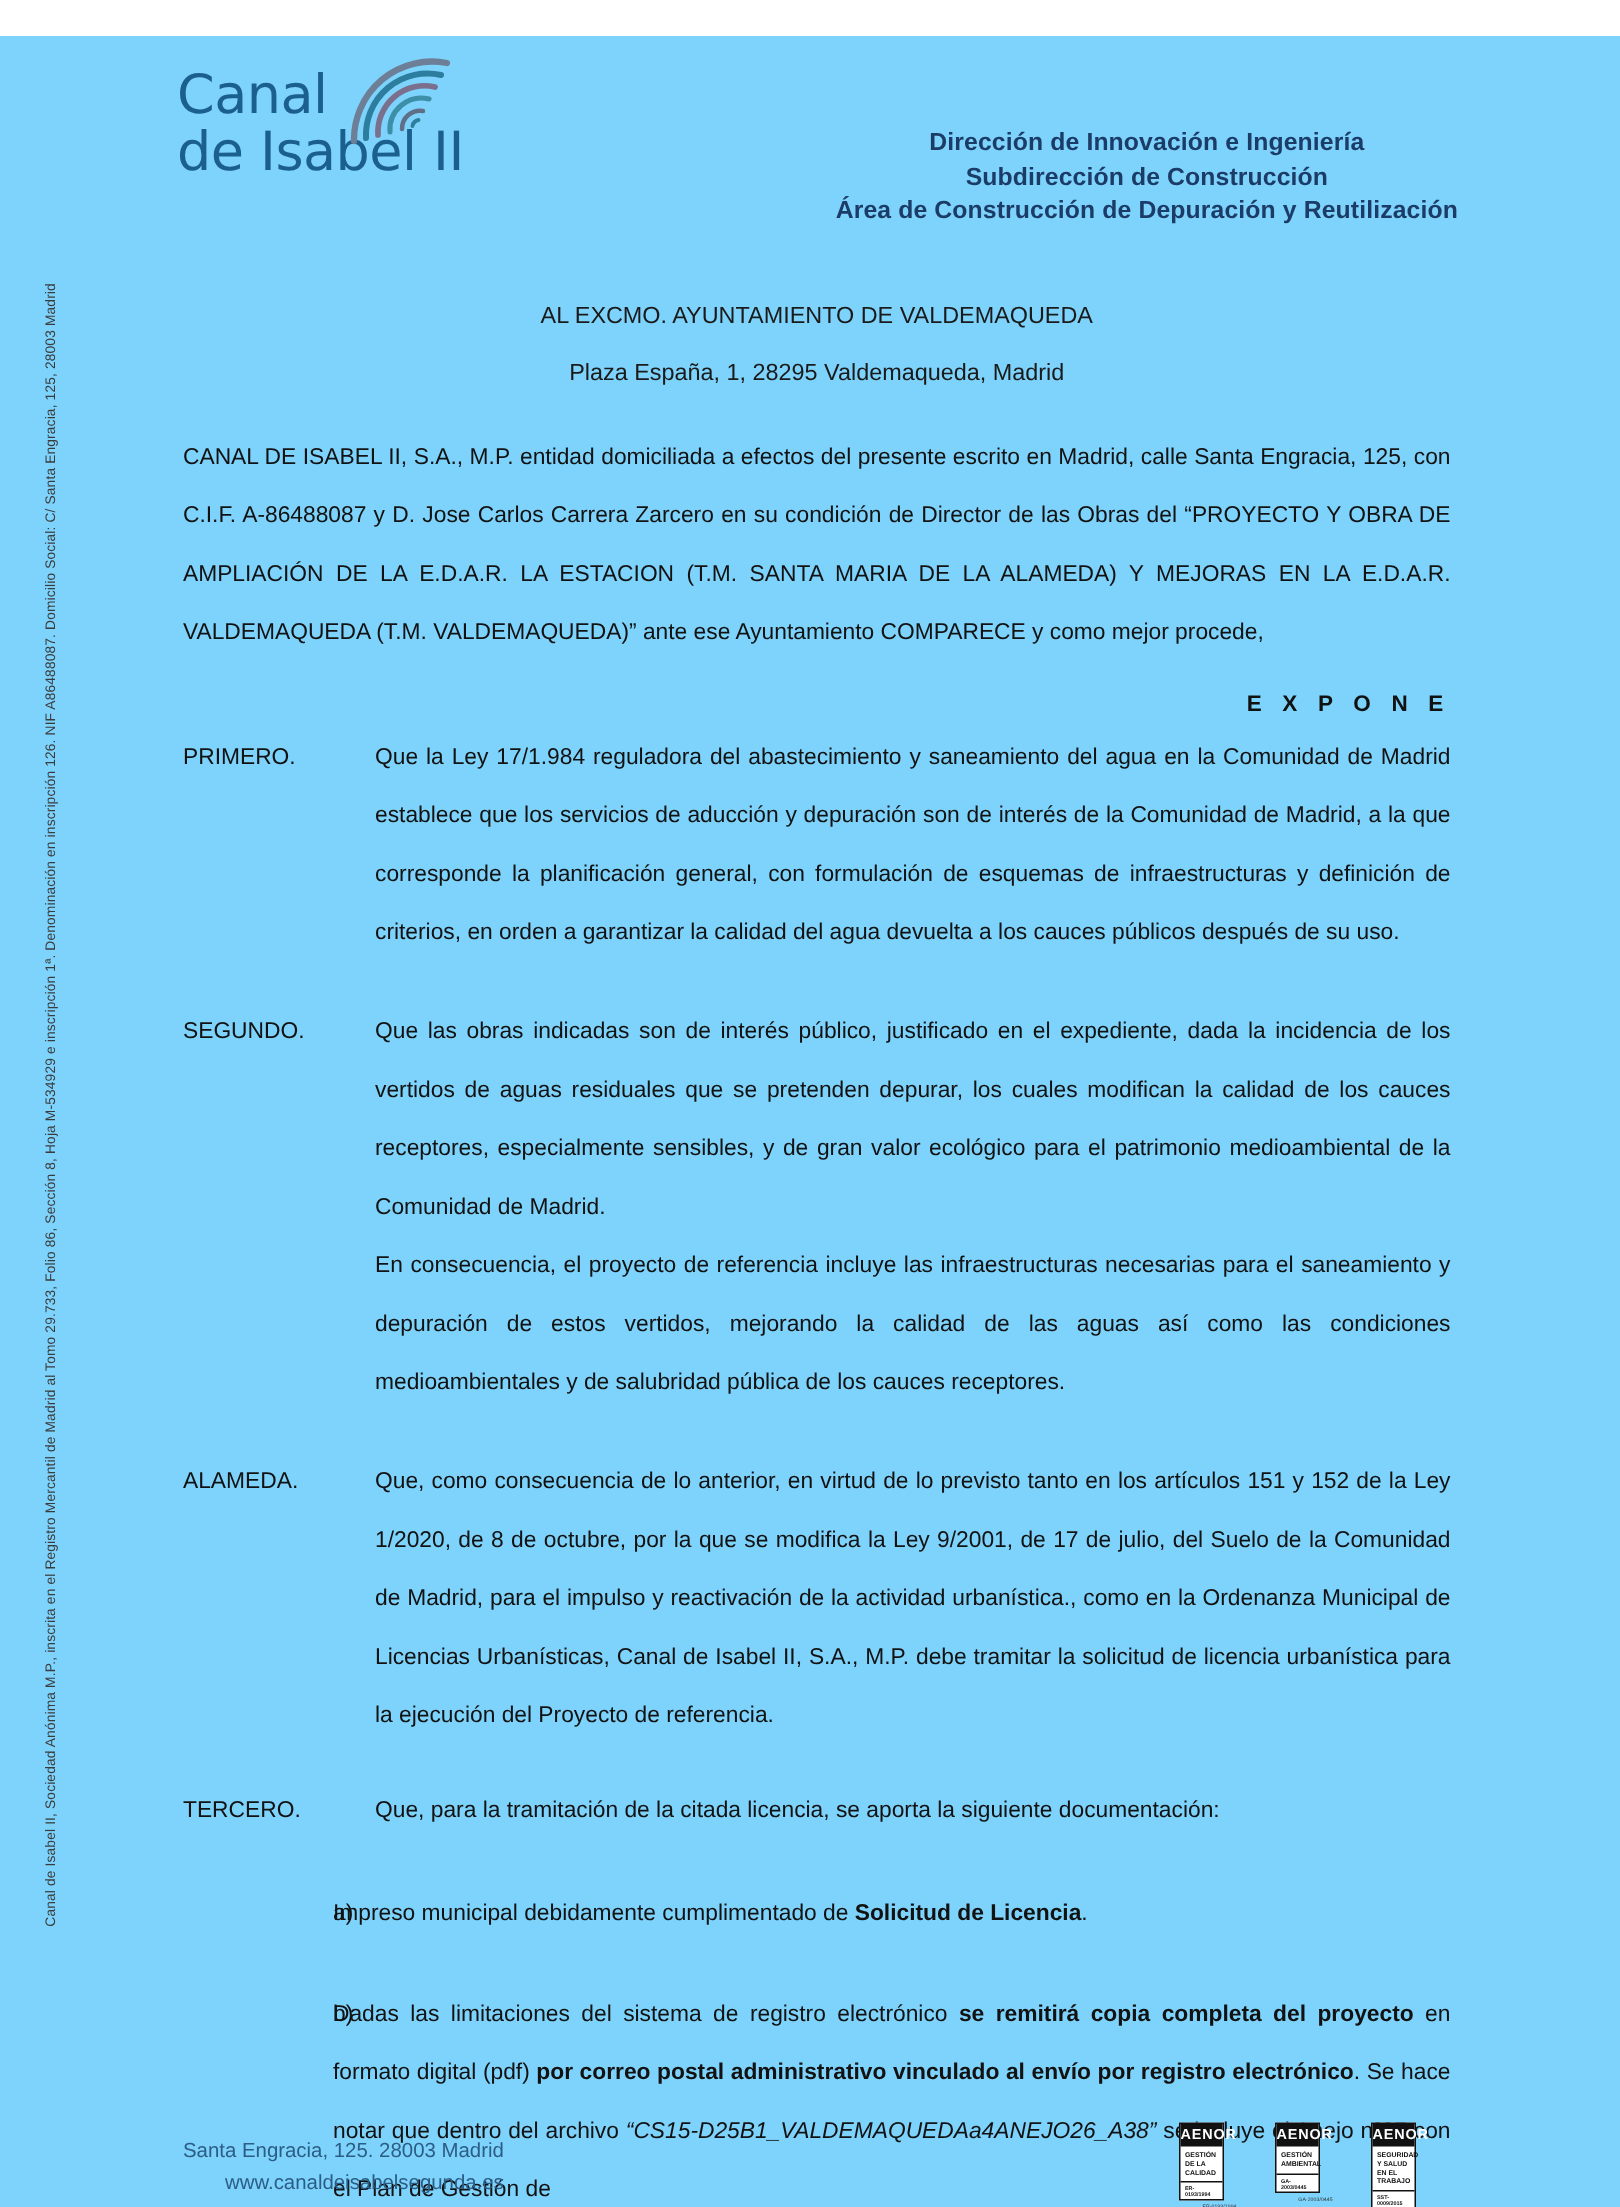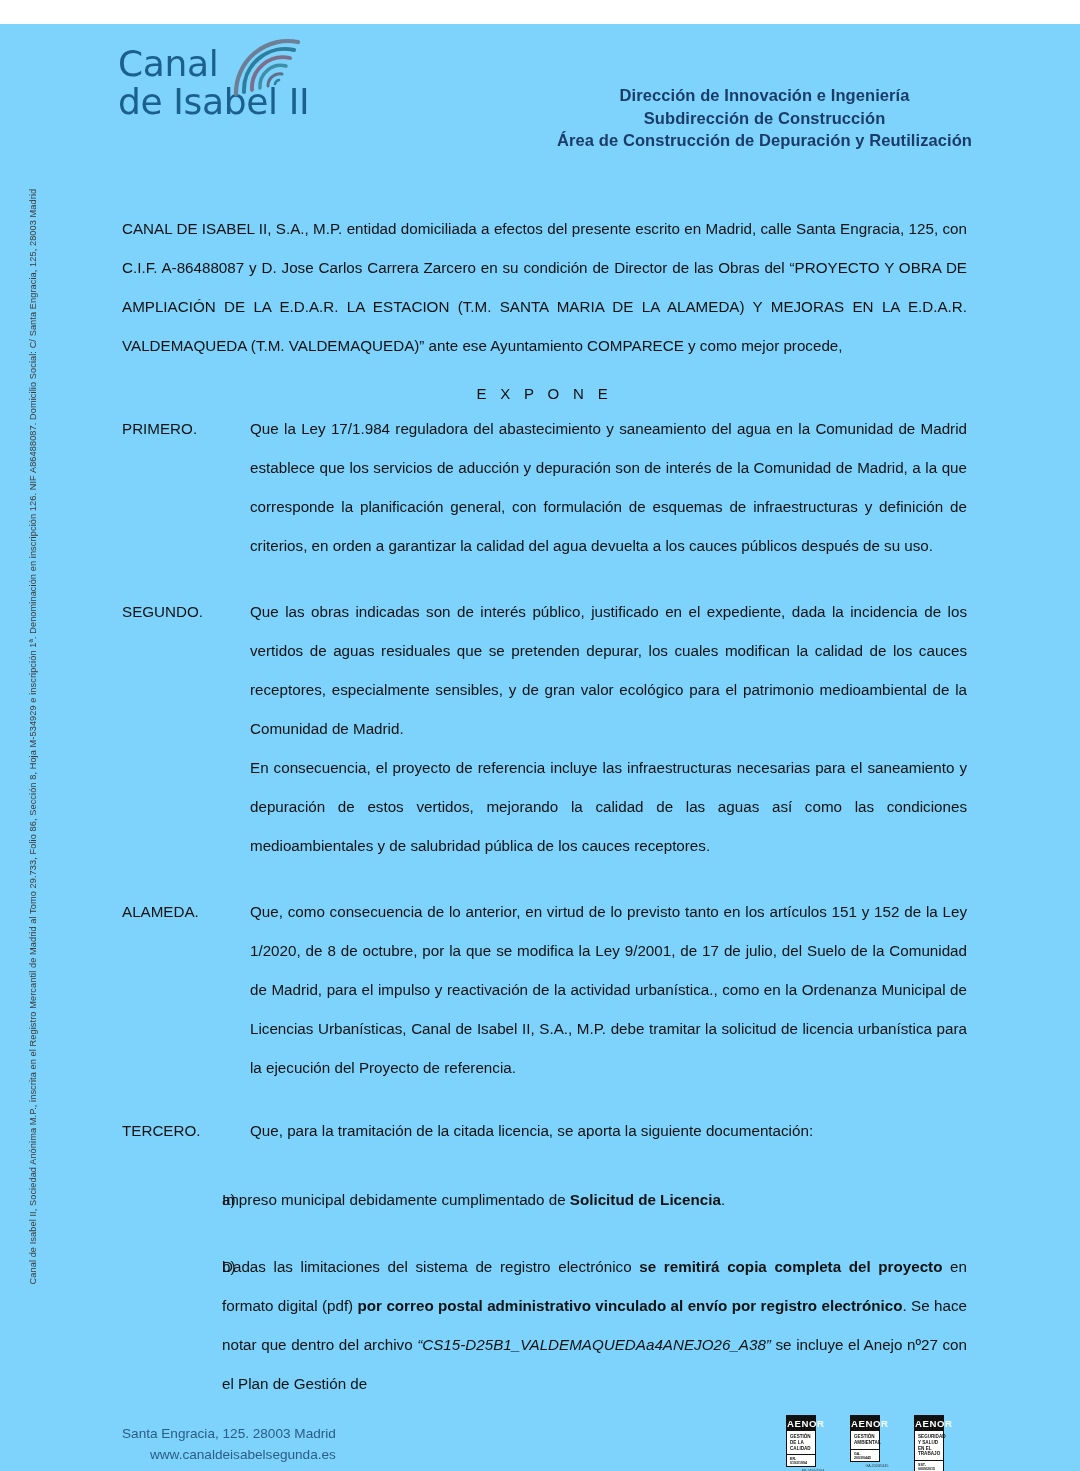--- a/index.html
+++ b/index.html
@@ -108,22 +108,22 @@
     margin-top: 17px;
     font-size: 15.2px;
     line-height: 39px;
     text-align: justify;
     text-justify: inter-word;
     color: #121212;
   }
 
   .expone {
     margin-top: 20px;
-    text-align: center;
-    font-weight: normal;
+    text-align: right;
+    font-weight: bold;
     font-size: 15px;
     letter-spacing: 0.32em;
     color: #111;
   }
 
   .clause {
     display: flex;
     margin-top: 7px;
   }
   .clause-label {
@@ -266,20 +266,24 @@
 
     <div class="dept">
       <div>Dirección de Innovación e Ingeniería</div>
       <div>Subdirección de Construcción</div>
       <div>Área de Construcción de Depuración y Reutilización</div>
     </div>
   </div>
 
   <div class="body">
 
+    <div class="addressee">
+      <div>AL EXCMO. AYUNTAMIENTO DE VALDEMAQUEDA</div>
+      <div>Plaza España, 1, 28295 Valdemaqueda, Madrid</div>
+    </div>
 
     <div class="intro">CANAL DE ISABEL II, S.A., M.P. entidad domiciliada a efectos del presente escrito en Madrid, calle Santa Engracia, 125, con C.I.F. A-86488087 y D. Jose Carlos Carrera Zarcero en su condición de Director de las Obras del “PROYECTO Y OBRA DE AMPLIACIÓN DE LA E.D.A.R. LA ESTACION (T.M. SANTA MARIA DE LA ALAMEDA) Y MEJORAS EN LA E.D.A.R. VALDEMAQUEDA (T.M. VALDEMAQUEDA)” ante ese Ayuntamiento COMPARECE y como mejor procede,</div>
 
     <div class="expone">E X P O N E</div>
 
     <div class="clause">
       <div class="clause-label">PRIMERO.</div>
       <div class="clause-body">
         <p>Que la Ley 17/1.984 reguladora del abastecimiento y saneamiento del agua en la Comunidad de Madrid establece que los servicios de aducción y depuración son de interés de la Comunidad de Madrid, a la que corresponde la planificación general, con formulación de esquemas de infraestructuras y definición de criterios, en orden a garantizar la calidad del agua devuelta a los cauces públicos después de su uso.</p>
       </div>

